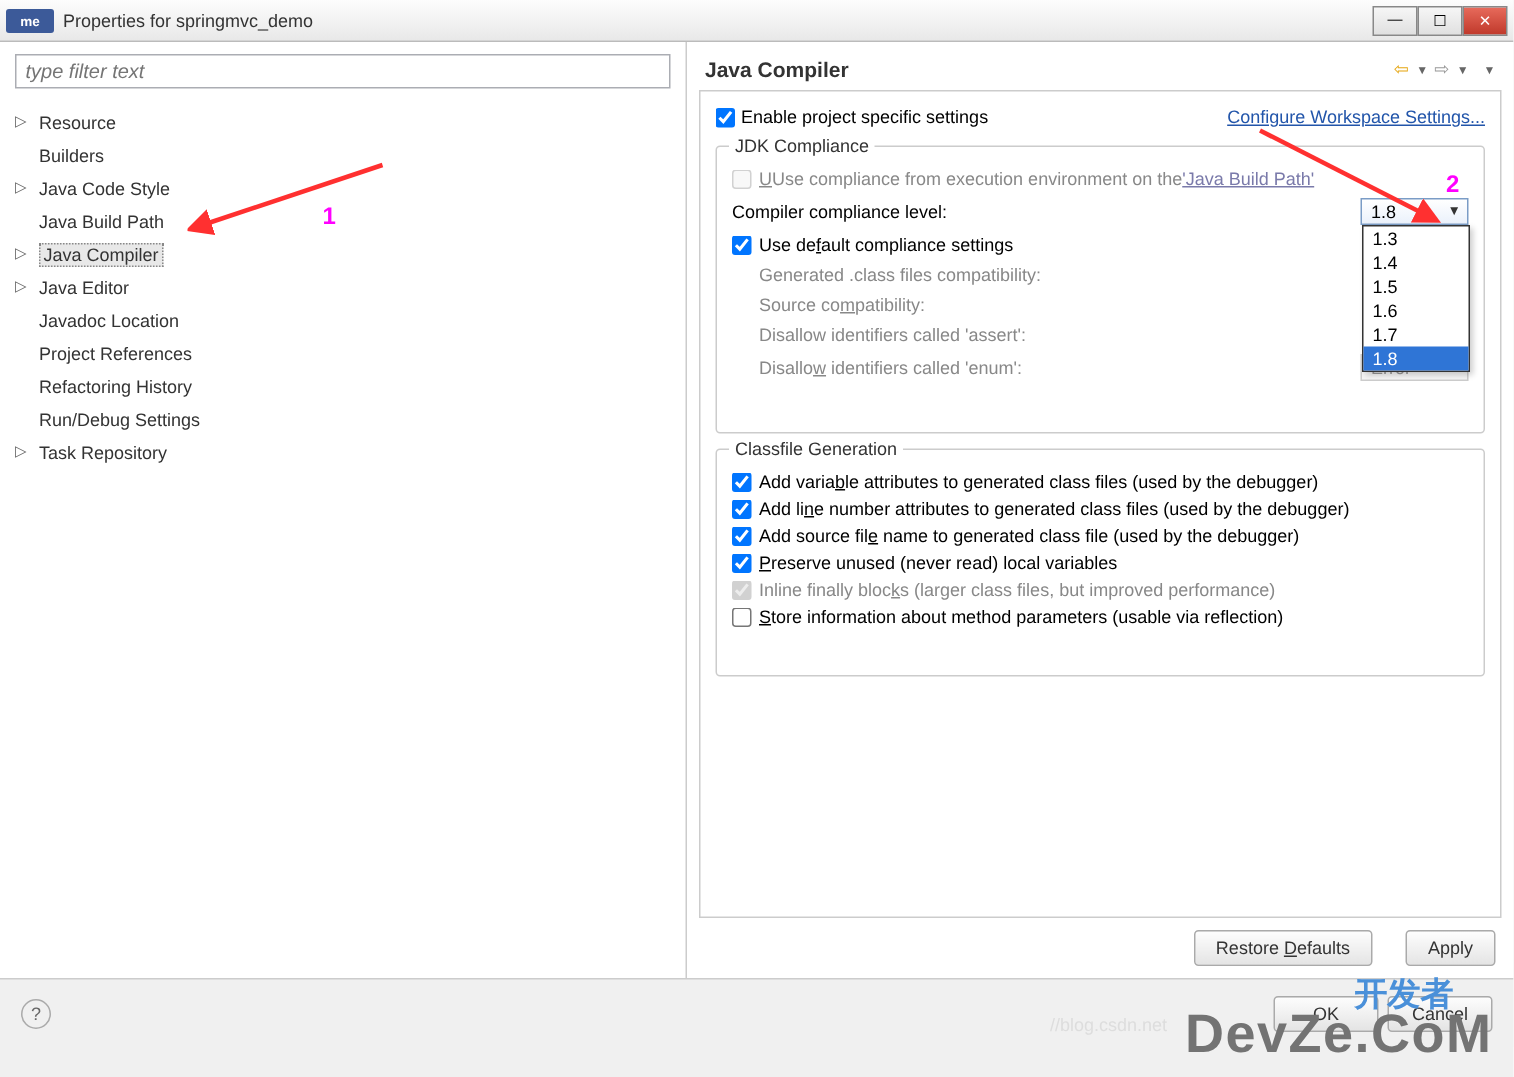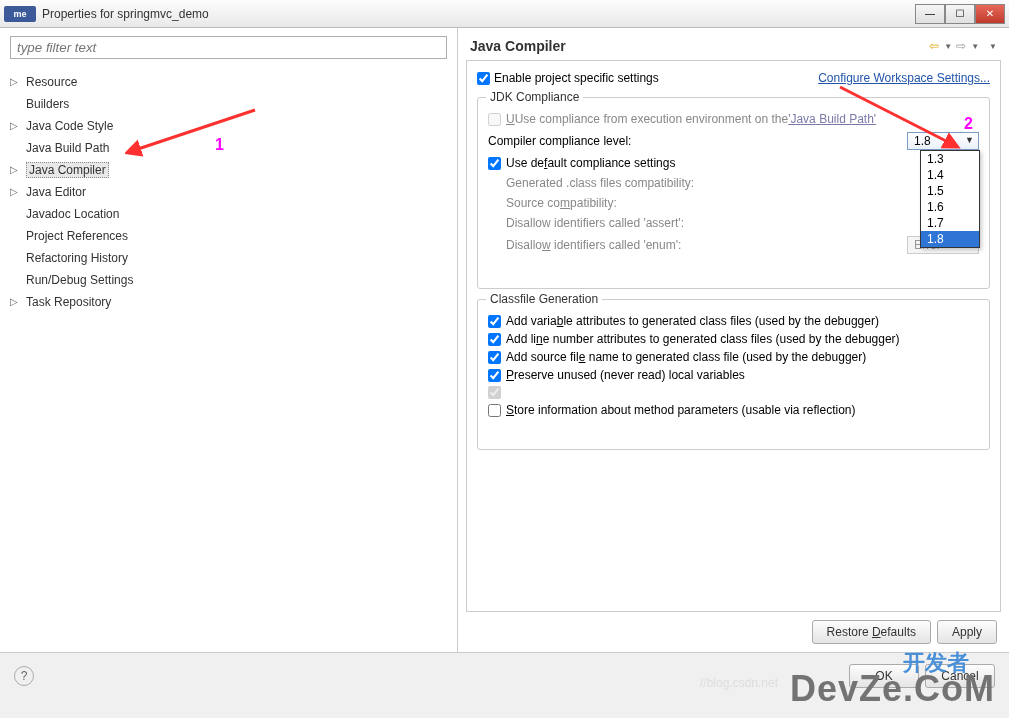--- a/index.html
+++ b/index.html
@@ -181,39 +181,39 @@
     }
     .select.disabled {
       border-color: #ccc;
       background: #f5f5f5;
       color: #999;
     }
     .dropdown-list {
       position: absolute;
       border: 1px solid #333;
       background: #fff;
-      width: 60px;
+      width: 72px;
       z-index: 10;
       top: 18px;
       right: -1px;
       box-shadow: 2px 2px 4px rgba(0,0,0,0.2);
     }
     .dropdown-item {
       padding: 1px 6px;
       cursor: pointer;
     }
     .dropdown-item.selected {
       background: #2f75d6;
       color: #fff;
     }
     .underline { text-decoration: underline; }
     .button-row {
       display: flex;
       justify-content: flex-end;
-      gap: 6px;
+      gap: 22px;
       padding: 8px 12px;
     }
     .btn {
       border: 1px solid #aaa;
       background: linear-gradient(180deg,#fdfdfd,#e4e4e4);
       padding: 4px 14px;
       border-radius: 3px;
       cursor: pointer;
       font-size: 12px;
       color: #333;
@@ -384,20 +384,21 @@
         <div class="checkbox-row">
           <input type="checkbox" checked="" style="">
           <label><span>Add source fil</span><span class="underline">e</span><span> name to generated class file (used by the debugger)</span></label>
         </div>
         <div class="checkbox-row">
           <input type="checkbox" checked="" style="">
           <label><span class="underline">P</span><span>reserve unused (never read) local variables</span></label>
         </div>
         <div class="checkbox-row disabled">
           <input type="checkbox" checked="" disabled="" style="">
+          <label><span>Inline finally bloc</span><span class="underline">k</span><span>s (larger class files, but improved performance)</span></label>
         </div>
         <div class="checkbox-row">
           <input type="checkbox" style="">
           <label><span class="underline">S</span><span>tore information about method parameters (usable via reflection)</span></label>
         </div>
       </div>
     </div>
     <div class="button-row">
       <div class="btn"><span>Restore </span><span class="underline">D</span><span>efaults</span></div>
       <div class="btn">Apply</div>

